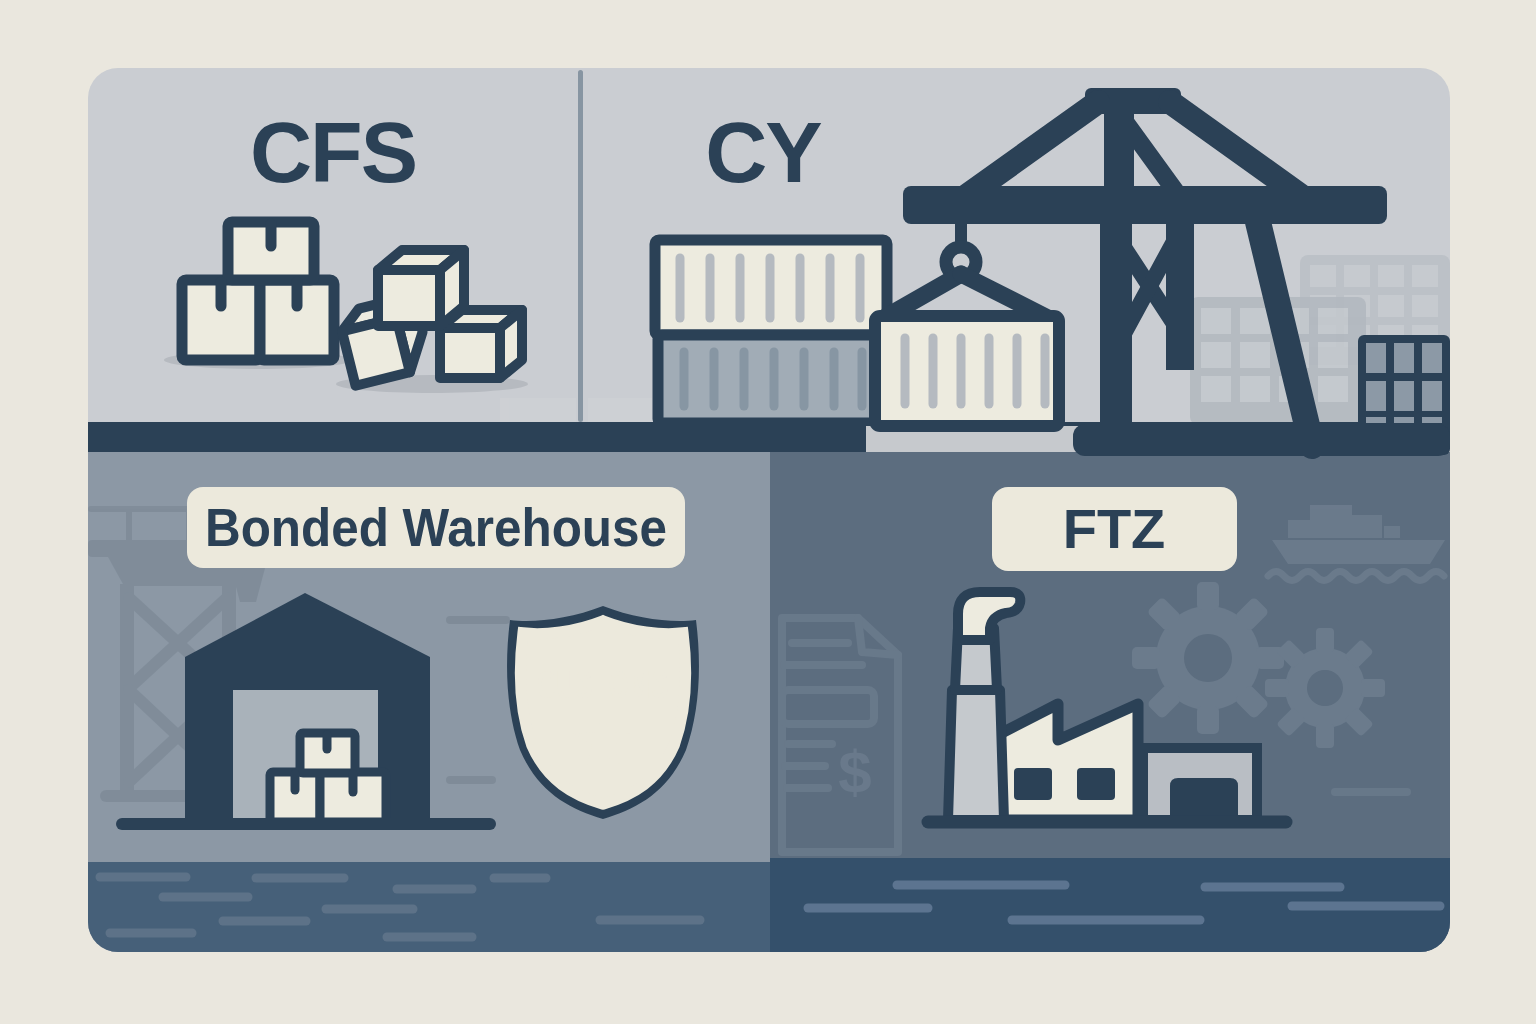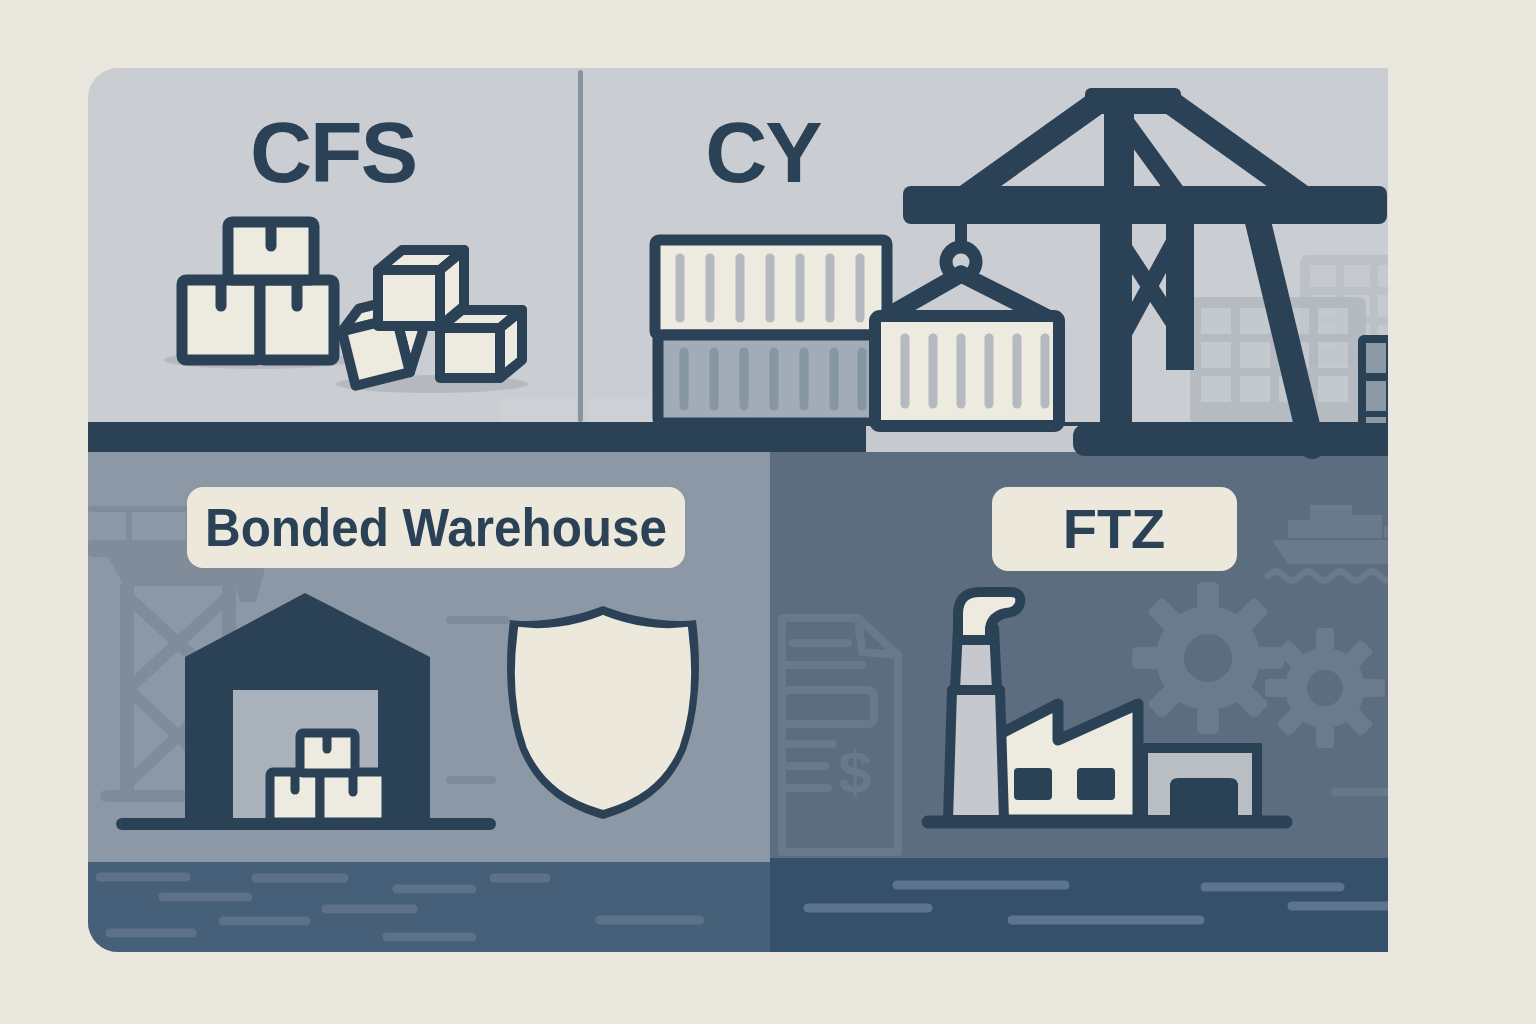--- a/index.html
+++ b/index.html
@@ -1,16 +1,16 @@
 <!DOCTYPE html>
 <html style="--page-bg: #eae7de; --card-top-bg: #cacdd2; --navy: #2b4156; --cream: #edebdf; --label-bg: #ece9dc; --quad-left-bg: #8c98a5; --quad-right-bg: #5c6d7f; --water-left: #466079; --water-right: #34506b; --dash-left: #5d7288; --dash-right: #5c7490; --container-gray: #a1acb6; --stripe-light: #b5bac0; --stripe-dark: #8796a3; --door-gray: #a9b2ba; --chimney-gray: #c5c9cd; --annex-gray: #b9bec4; --fade-left: #75828f; --fade-right: #6d7d8e; --shadow: #b6bac0; --divider: #8795a2; --grid-line: #b2b8bf; --grid-cell: #c4c9ce; --mini-grid-cell: #8c99a6; --strip-light: #c6c9cd; --pale-block: #ced1d5;"><head>
 <meta charset="utf-8">
 <style>
   html,body{margin:0;padding:0;background:#eae7de;}
-  .stage{position:relative;width:1388px;height:1024px;overflow:hidden;
+  .stage{position:relative;width:1536px;height:1024px;overflow:hidden;
          font-family:"Liberation Sans",sans-serif;}
   svg{position:absolute;inset:0;display:block;}
   svg text{font-family:"Liberation Sans",sans-serif;font-weight:700;}
   .t-hero{font-size:86px;letter-spacing:-2px;}
   .t-label{font-size:54px;}
   .t-ftz{font-size:56px;}
   .t-shield{font-size:38px;letter-spacing:1px;}
   .t-dollar{font-size:60px;}
 
   .f-page{fill:var(--page-bg,#eae7de);}

